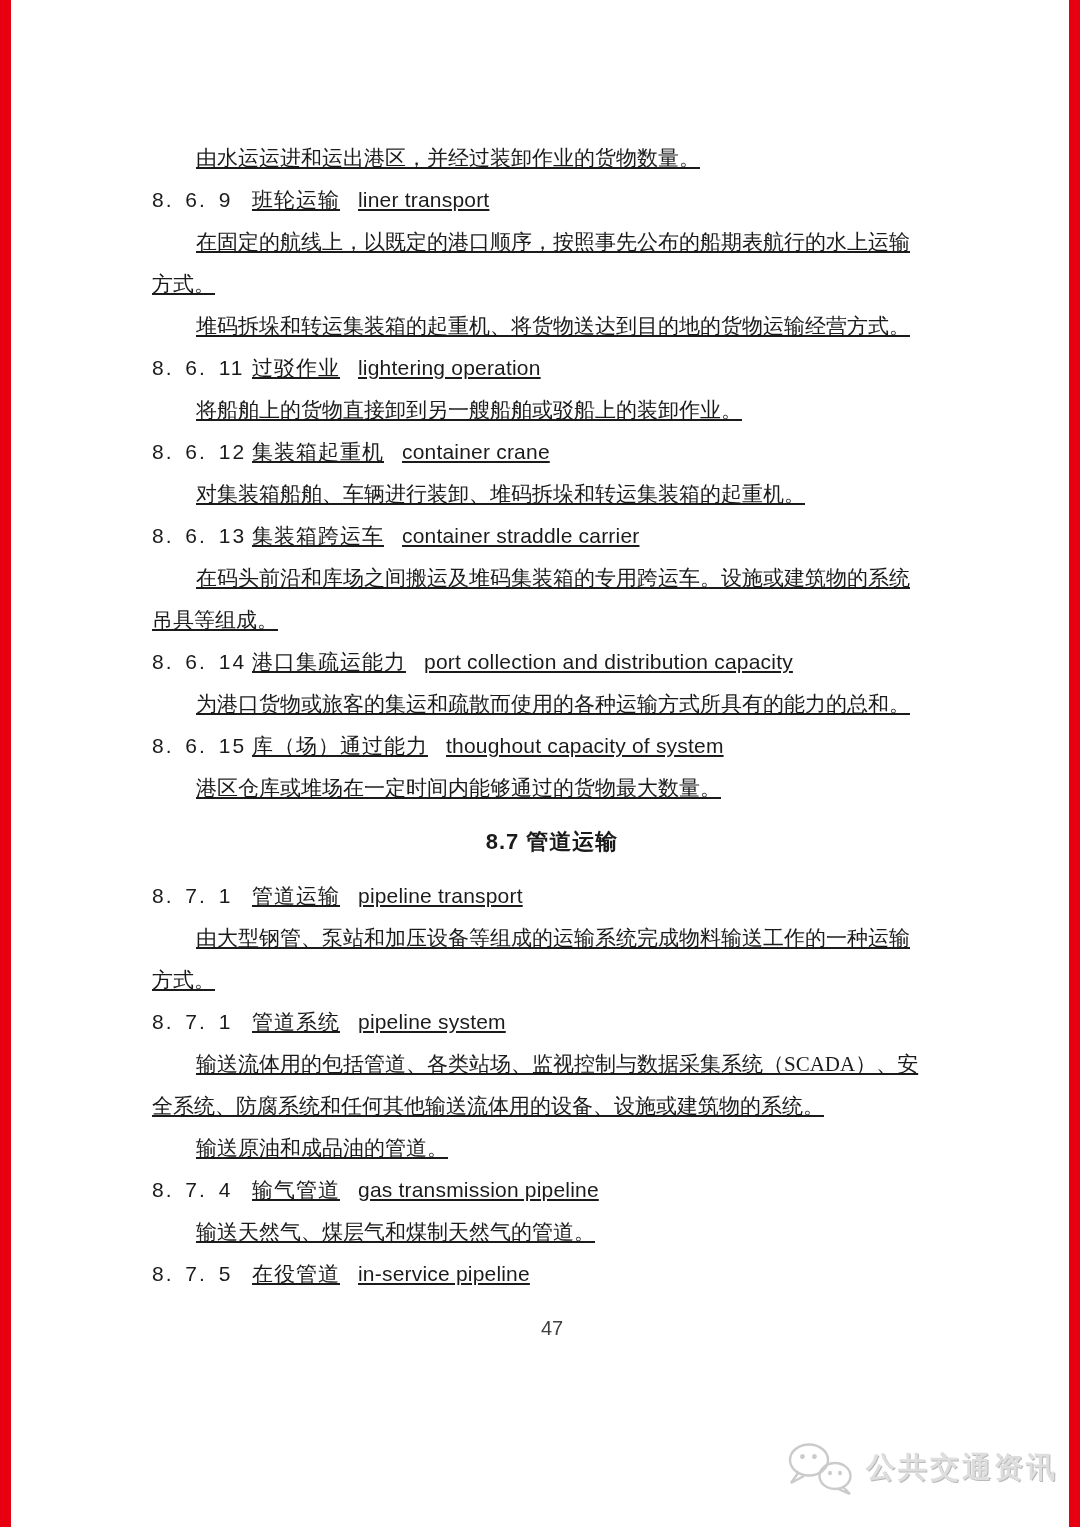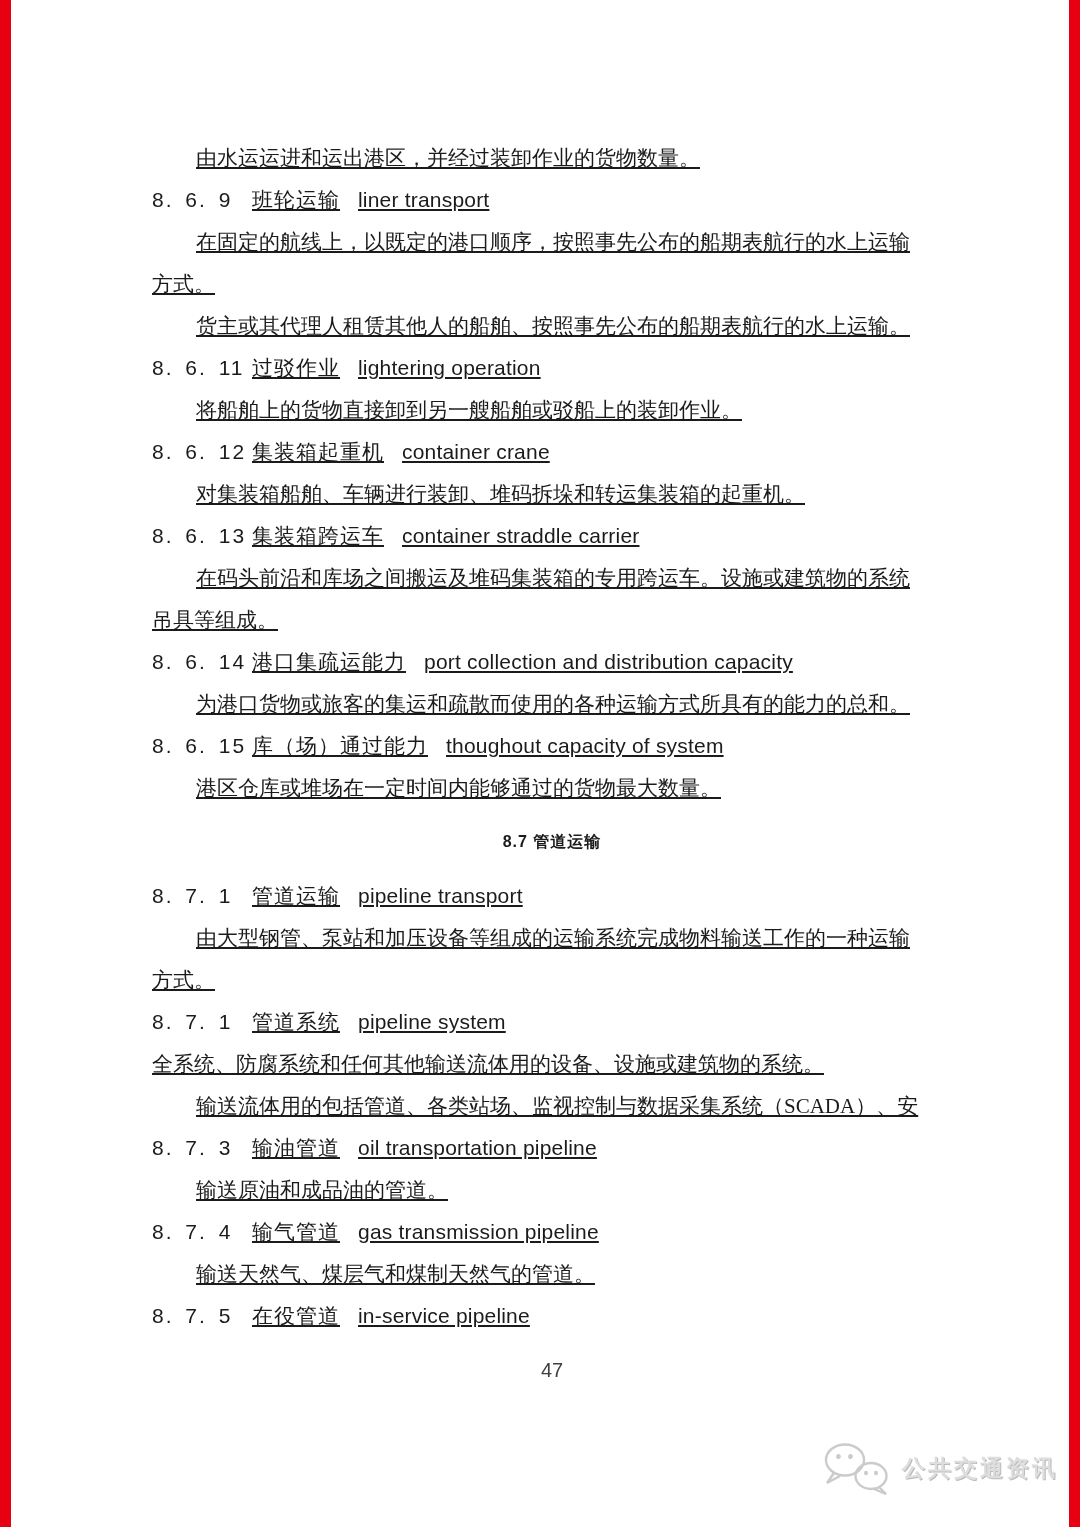--- a/index.html
+++ b/index.html
@@ -31,37 +31,37 @@
     font-family:"Liberation Sans","DejaVu Sans",sans-serif;
     display:inline-block; min-width:100px;
     letter-spacing:2px; word-spacing:4px;
   }
   .tzh { letter-spacing:1px; }
   .ten {
     font-family:"Liberation Sans","DejaVu Sans",sans-serif;
     margin-left:18px; letter-spacing:0.2px;
   }
   .section {
-    margin:12px 0; font-size:16px; line-height:42px;
+    margin:12px 0; font-size:22px; line-height:42px;
     font-family:"Liberation Sans","DejaVu Sans",sans-serif;
     font-weight:700; text-align:center; letter-spacing:1px;
   }
   .page-number {
     margin-top:12px; text-align:center;
     font-family:"Liberation Sans","DejaVu Sans",sans-serif;
     font-size:20px; line-height:42px; color:#404040;
   }
   .watermark {
     position:absolute; right:22px; bottom:32px;
     display:flex; align-items:center; gap:8px;
     z-index:10;
   }
   .watermark-label {
     font-family:"Liberation Sans","DejaVu Sans",sans-serif;
-    font-size:23px; font-weight:700; letter-spacing:3px;
+    font-size:29px; font-weight:700; letter-spacing:3px;
     color:#dedede;
     text-shadow:1px 1px 0 #b9b9b9;
     white-space:nowrap;
   }
   .wechat-svg { display:block; }
 </style>
 </head>
 <body>
 
 <div class="edge-bar left"></div>
@@ -73,21 +73,21 @@
     <span class="pline indent">由水运运进和运出港区，并经过装卸作业的货物数量。</span>
   </p>
 
   <h3 class="term"><span class="tnum">8. 6. 9</span><span class="tzh">班轮运输</span><span class="ten">liner transport</span></h3>
   <p class="para">
     <span class="pline indent">在固定的航线上，以既定的港口顺序，按照事先公布的船期表航行的水上运输</span>
     <span class="pline">方式。</span>
   </p>
 
   <p class="para">
-    <span class="pline indent">货主或其代理人租赁其他人的船舶、按照事先公布的船期表航行的水上运输。</span>
+    <span class="pline indent">堆码拆垛和转运集装箱的起重机、将货物送达到目的地的货物运输经营方式。</span>
   </p>
 
   <h3 class="term"><span class="tnum">8. 6. 11</span><span class="tzh">过驳作业</span><span class="ten">lightering operation</span></h3>
   <p class="para">
     <span class="pline indent">将船舶上的货物直接卸到另一艘船舶或驳船上的装卸作业。</span>
   </p>
 
   <h3 class="term"><span class="tnum">8. 6. 12</span><span class="tzh">集装箱起重机</span><span class="ten">container crane</span></h3>
   <p class="para">
     <span class="pline indent">对集装箱船舶、车辆进行装卸、堆码拆垛和转运集装箱的起重机。</span>
@@ -112,25 +112,24 @@
   <h2 class="section"><span>8.7</span> <span>管道运输</span></h2>
 
   <h3 class="term"><span class="tnum">8. 7. 1</span><span class="tzh">管道运输</span><span class="ten">pipeline transport</span></h3>
   <p class="para">
     <span class="pline indent">由大型钢管、泵站和加压设备等组成的运输系统完成物料输送工作的一种运输</span>
     <span class="pline">方式。</span>
   </p>
 
   <h3 class="term"><span class="tnum">8. 7. 1</span><span class="tzh">管道系统</span><span class="ten">pipeline system</span></h3>
   <p class="para">
+    <span class="pline indent">输送流体用的包括管道、各类站场、监视控制与数据采集系统（SCADA）、安</span>
     <span class="pline">全系统、防腐系统和任何其他输送流体用的设备、设施或建筑物的系统。</span>
-    <span class="pline indent">输送流体用的包括管道、各类站场、监视控制与数据采集系统（SCADA）、安</span>
   </p>
 
-  <h3 class="term"><span class="tnum">8. 7. 3</span><span class="tzh">输油管道</span><span class="ten">oil transportation pipeline</span></h3>
   <p class="para">
     <span class="pline indent">输送原油和成品油的管道。</span>
   </p>
 
   <h3 class="term"><span class="tnum">8. 7. 4</span><span class="tzh">输气管道</span><span class="ten">gas transmission pipeline</span></h3>
   <p class="para">
     <span class="pline indent">输送天然气、煤层气和煤制天然气的管道。</span>
   </p>
 
   <h3 class="term"><span class="tnum">8. 7. 5</span><span class="tzh">在役管道</span><span class="ten">in-service pipeline</span></h3>

